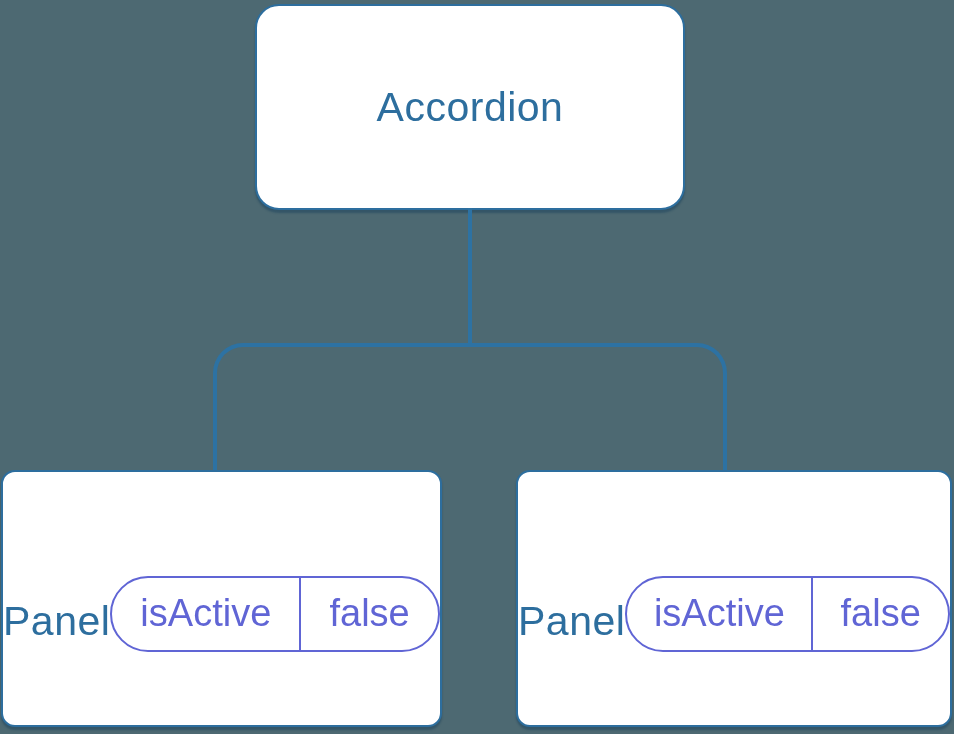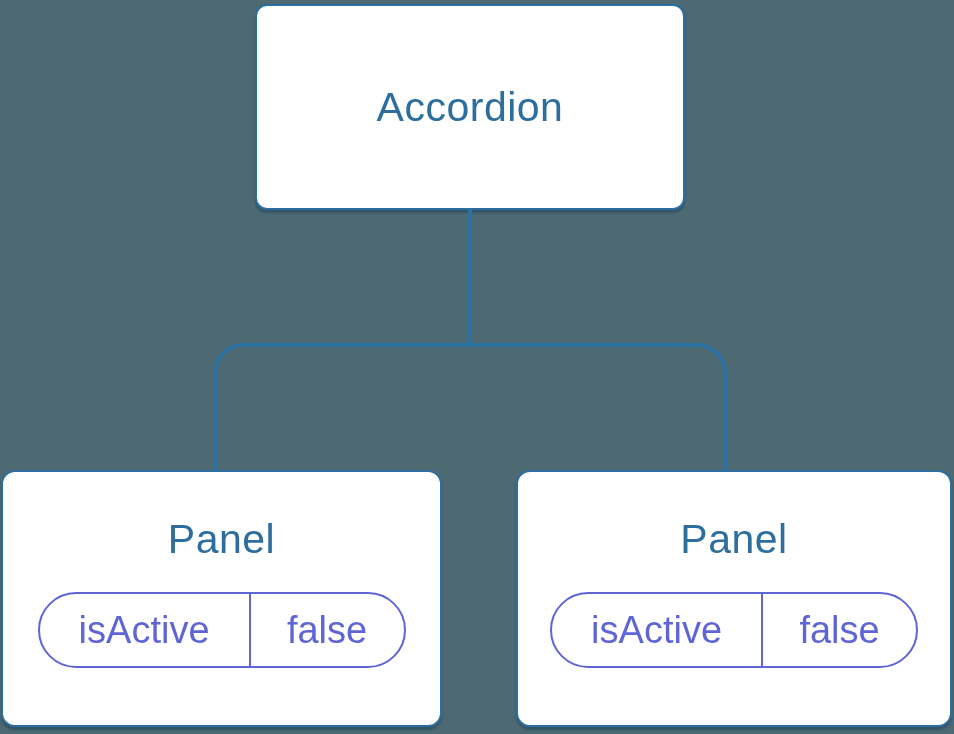--- a/index.html
+++ b/index.html
@@ -14,21 +14,21 @@
 
   
   .node {
     position: absolute;
     background: #ffffff;
     border: 2.5px solid #2d6e9e;
     box-shadow: 0 3px 2px rgba(23, 62, 92, 0.45);
   }
   .root-node {
     left: 255px; top: 4px; width: 430px; height: 206px;
-    border-radius: 12px;
+    border-radius: 24px;
     display: flex; align-items: center; justify-content: center;
   }
   .node-label {
     color: #2d6e9e;
     font-size: 41px;
     font-weight: 500;
     letter-spacing: 0.5px;
   }
 
   
@@ -44,21 +44,21 @@
     width: 514px; height: 127px;
     border-top: 4px solid #2d72a3;
     border-left: 4px solid #2d72a3;
     border-right: 4px solid #2d72a3;
     border-radius: 30px 30px 0 0;
   }
 
   
   .panel {
     border-radius: 14px;
-    display: flex; flex-direction: column; align-items: center;
+    display: flex; align-items: center;
   }
   .panel-left  { left: 1px;   top: 470px; width: 441px; height: 257px; }
   .panel-right { left: 516px; top: 470px; width: 436px; height: 257px; }
   .panel-title {
     margin-top: 44px;
     color: #2d6e9e;
     font-size: 41px;
     font-weight: 500;
     line-height: 46px;
     letter-spacing: 0.5px;

